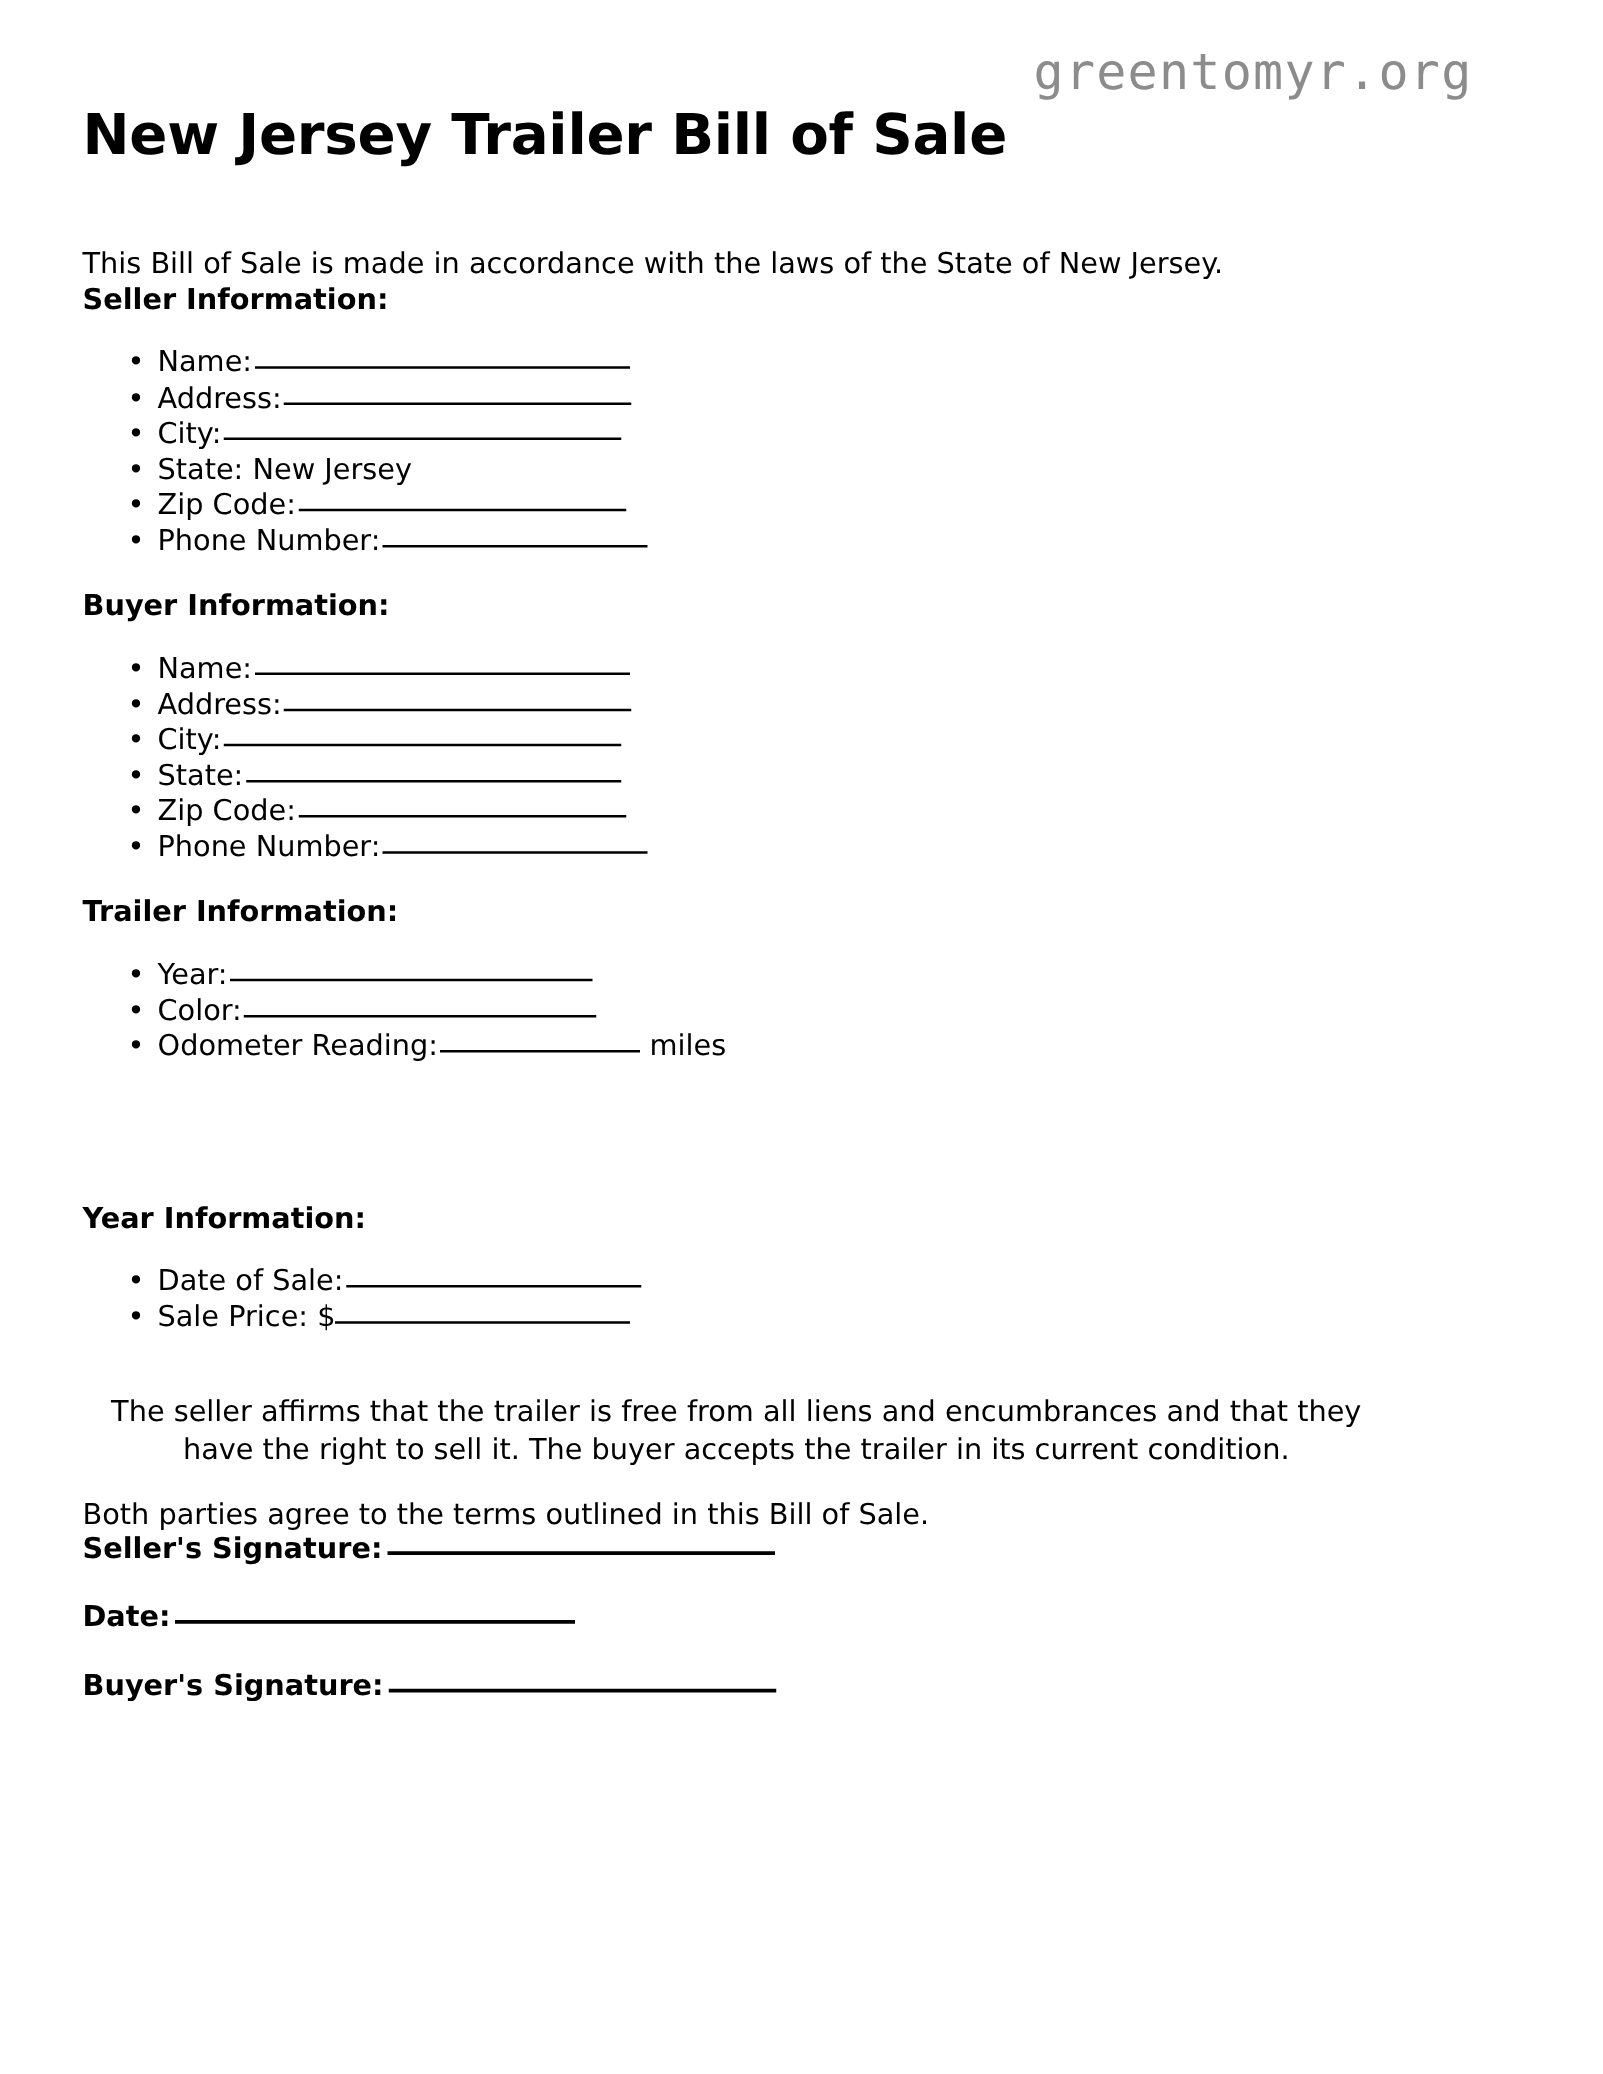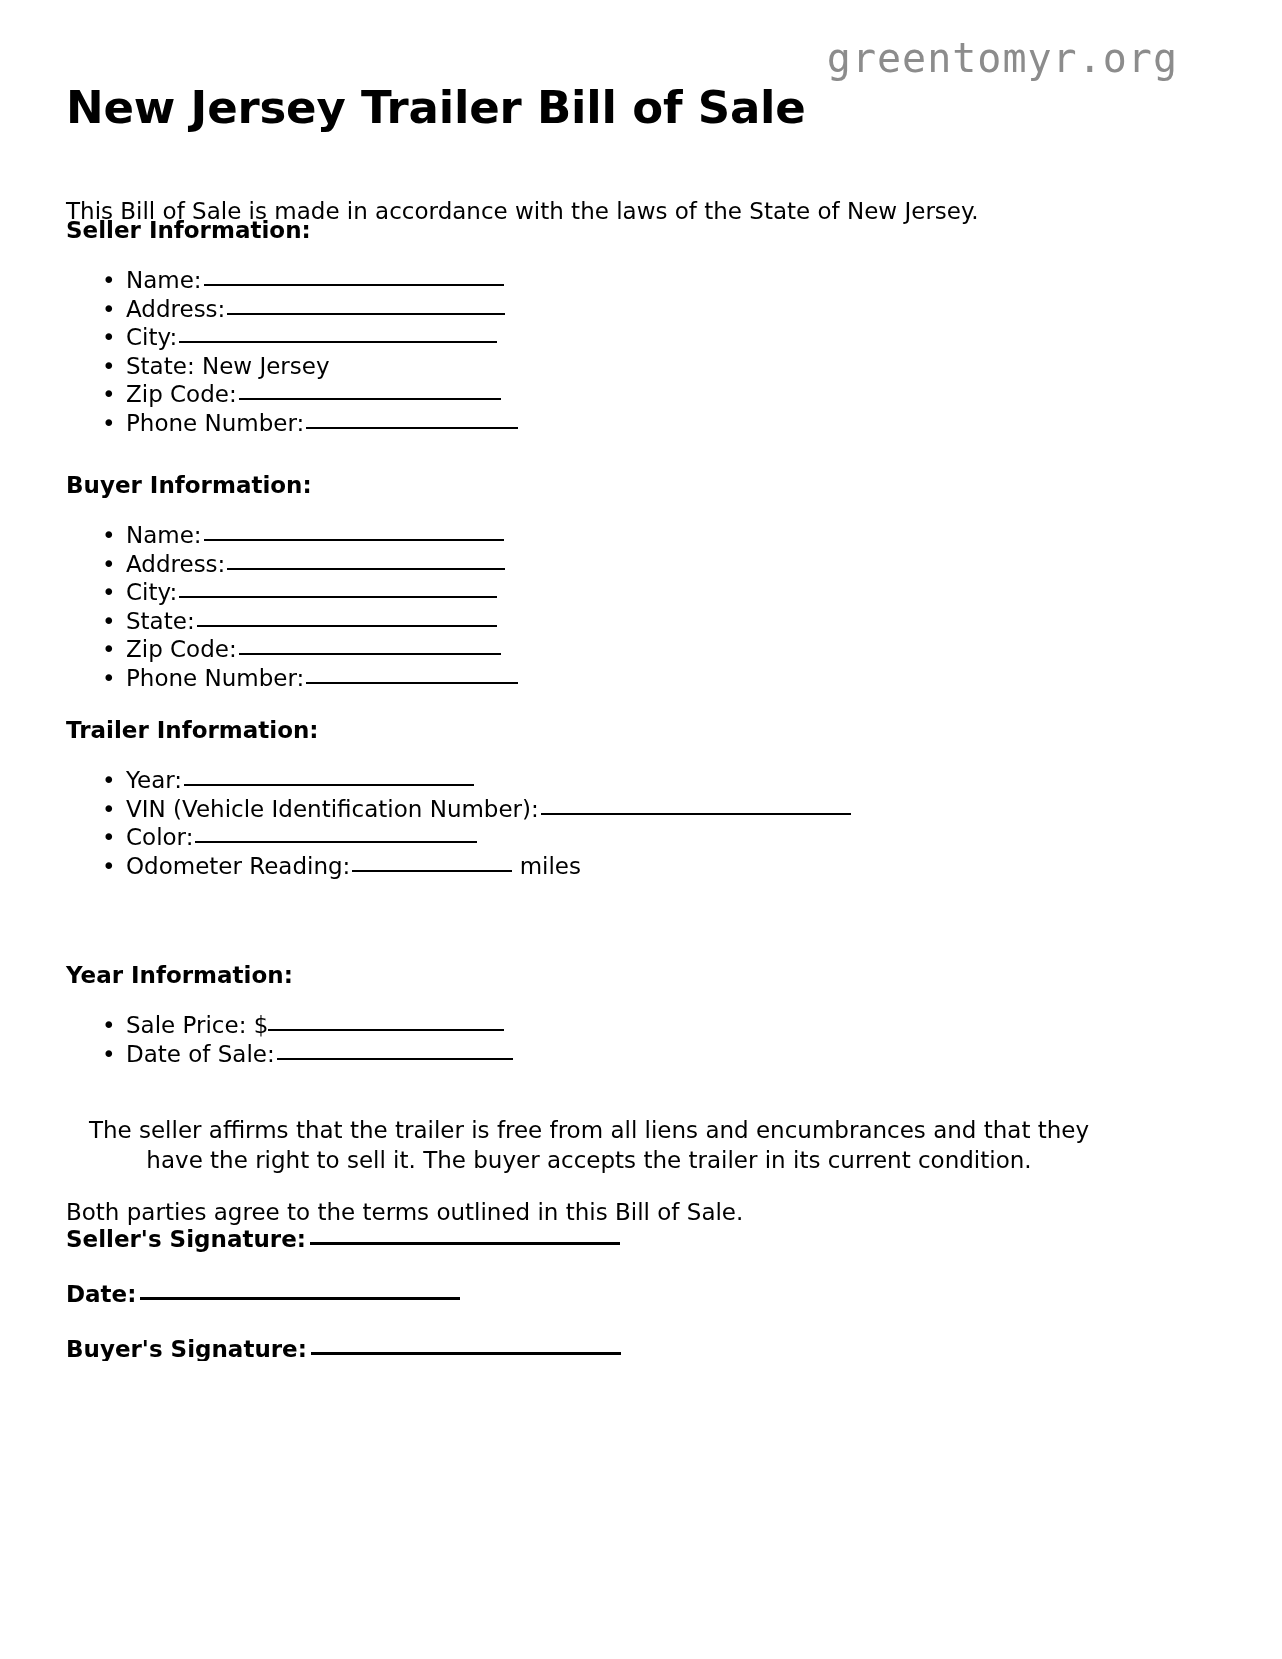--- a/index.html
+++ b/index.html
@@ -126,21 +126,21 @@
 <div class="page">
 
   <div class="watermark">greentomyr.org</div>
 
   <div class="content">
 
     <h1 class="doc-title">New Jersey Trailer Bill of Sale</h1>
 
     <p class="intro">This Bill of Sale is made in accordance with the laws of the State of New Jersey.</p>
 
-    <div class="blk" style="top:216px;">
+    <div class="blk" style="top:226px;">
       <div class="section-head">Seller Information:</div>
       <ul class="fields" style="margin-top:20px;">
           <li><span>Name:</span><span class="rule" style="width: 300px;"></span></li>
           <li><span>Address:</span><span class="rule" style="width: 278px;"></span></li>
           <li><span>City:</span><span class="rule" style="width: 318px;"></span></li>
           <li><span>State:</span><span> New Jersey</span></li>
           <li><span>Zip Code:</span><span class="rule" style="width: 262px;"></span></li>
           <li><span>Phone Number:</span><span class="rule" style="width: 212px;"></span></li>
         </ul>
     </div>
@@ -154,31 +154,30 @@
           <li><span>State:</span><span class="rule" style="width: 300px;"></span></li>
           <li><span>Zip Code:</span><span class="rule" style="width: 262px;"></span></li>
           <li><span>Phone Number:</span><span class="rule" style="width: 212px;"></span></li>
         </ul>
     </div>
 
     <div class="blk" style="top:716px;">
       <div class="section-head">Trailer Information:</div>
       <ul class="fields" style="margin-top:20px;">
           <li><span>Year:</span><span class="rule" style="width: 290px;"></span></li>
-          <li><span>VIN (Vehicle Identification Number):</span><span class="rule" style="width: 310px;"></span></li>
           <li><span>Color:</span><span class="rule" style="width: 282px;"></span></li>
           <li><span>Odometer Reading:</span><span class="rule" style="width: 160px;"></span><span> miles</span></li>
         </ul>
     </div>
 
     <div class="blk" style="top:961px;">
       <div class="section-head">Year Information:</div>
       <ul class="fields" style="margin-top:20px;">
+          <li><span>Date of Sale:</span><span class="rule" style="width: 236px;"></span></li>
           <li><span>Sale Price: $</span><span class="rule nogap" style="width: 236px;"></span></li>
-          <li><span>Date of Sale:</span><span class="rule" style="width: 236px;"></span></li>
         </ul>
     </div>
 
     <p class="para blk" style="top:1092px;width:1046px;">The seller affirms that the trailer is free from all liens and encumbrances and that they have the right to sell it. The buyer accepts the trailer in its current condition.</p>
 
     <p class="para blk" style="top:1174px;">Both parties agree to the terms outlined in this Bill of Sale.</p>
 
     <div class="blk" style="top:1225px;">
       <div class="sig-line" style="margin-bottom:25px;">
         <span>Seller's Signature:</span><span class="rule" style="width: 310px;"></span>

